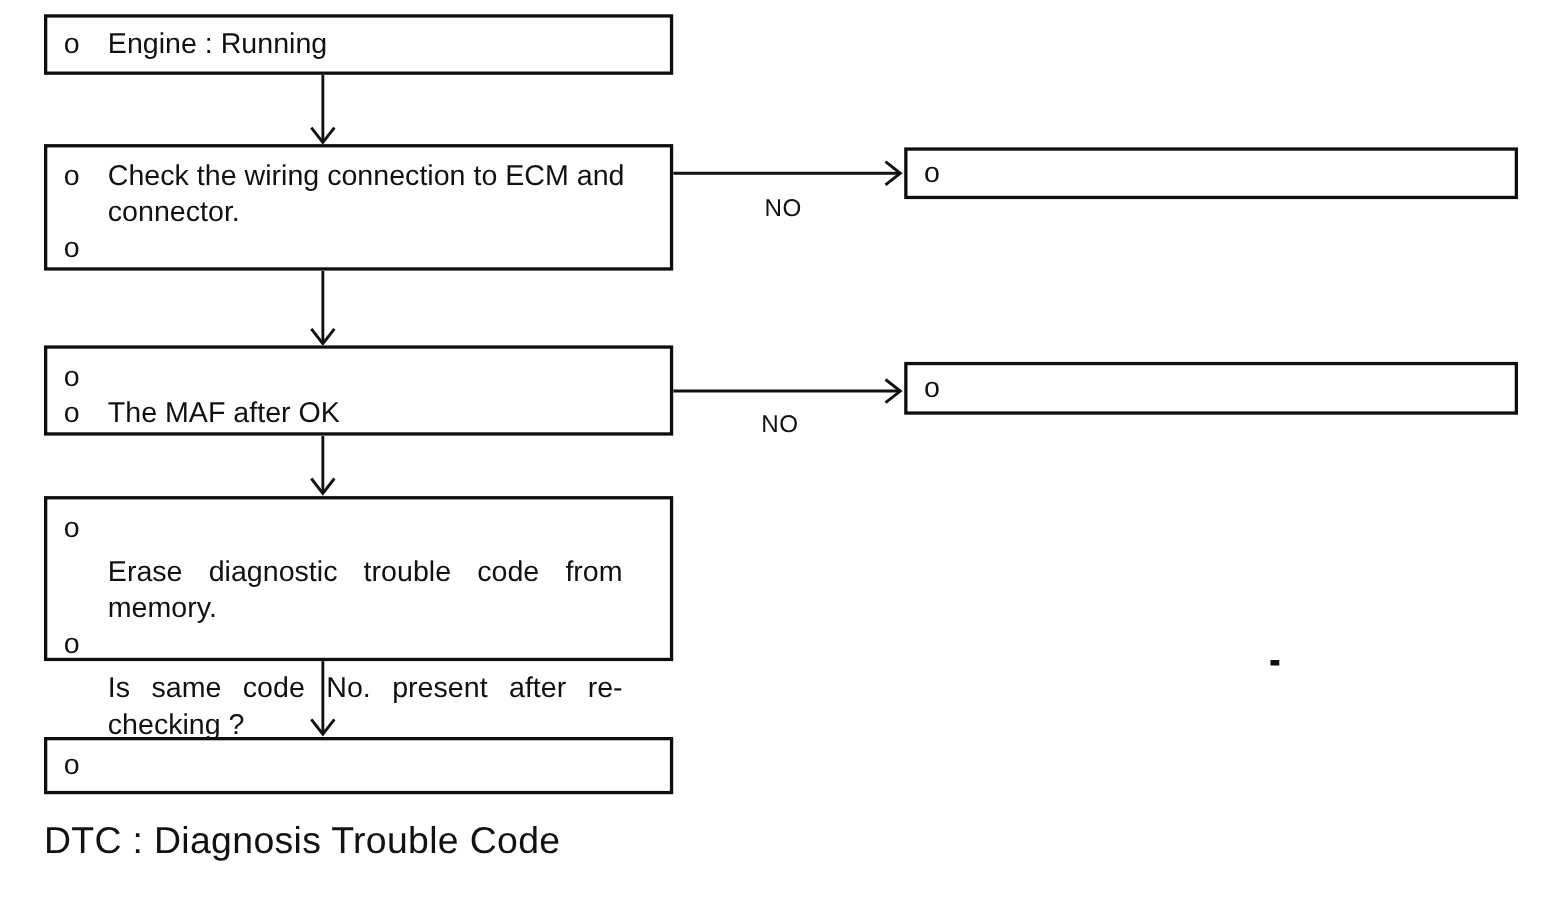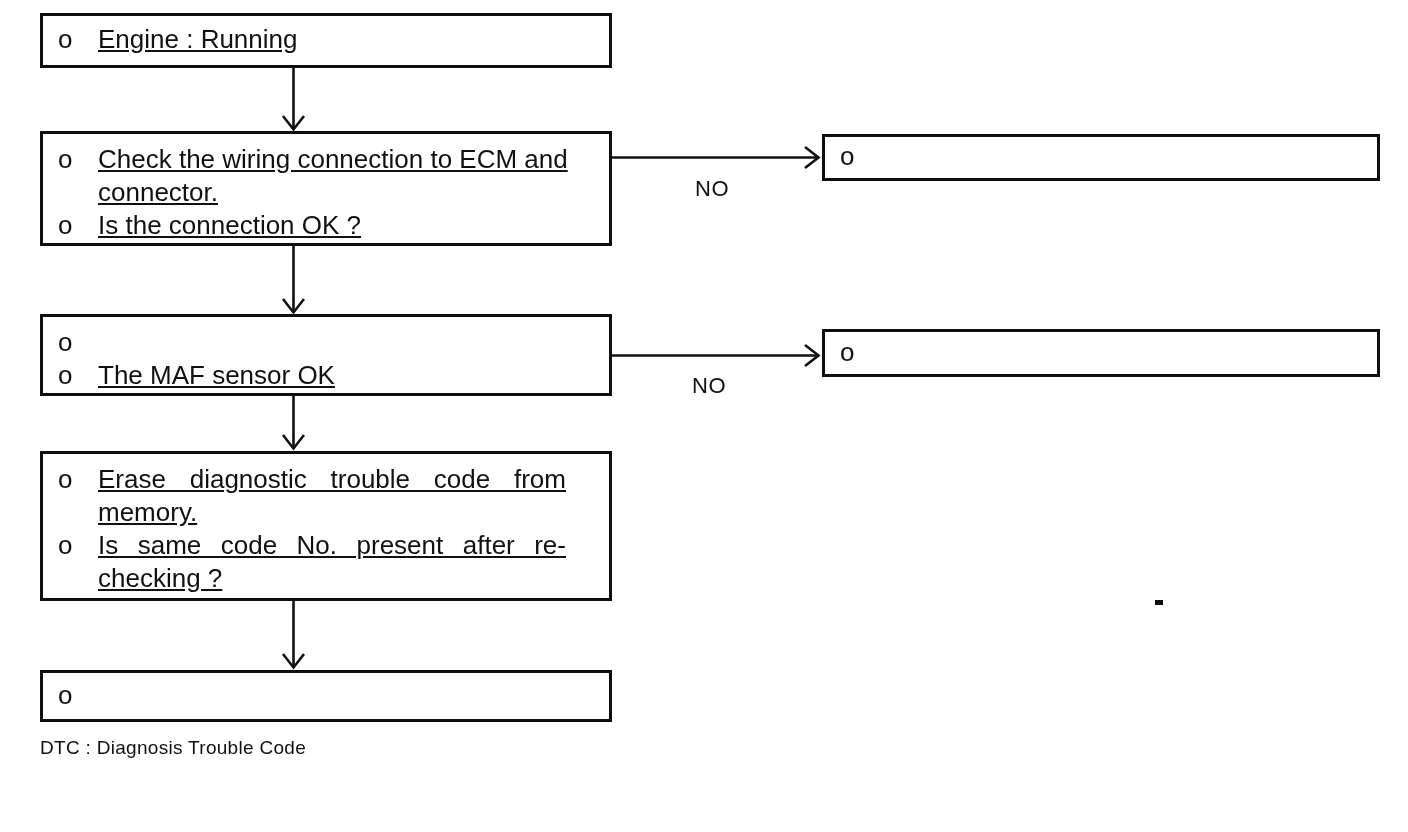--- a/index.html
+++ b/index.html
@@ -44,38 +44,38 @@
     padding-bottom: 2px;
   }
   .row { display: flex; }
   .bullet {
     flex: none;
     width: 40px;
   }
   .txt {
     flex: 0 1 auto;
     max-width: 512px;
-    text-decoration: underline;
   }
   .justify .txt {
     max-width: 468px;
     text-align: justify;
+    margin-top: 40px;
   }
   .conn-label {
     position: absolute;
     font-size: 22px;
     line-height: 30px;
     letter-spacing: 0.5px;
     margin-top: 48px;
   }
   .footnotes {
     position: absolute;
     left: 40px;
-    top: 731px;
-    font-size: 19px;
+    top: 747px;
+    font-size: 34px;
     line-height: 34px;
     letter-spacing: 0.3px;
   }
   .speck {
     position: absolute;
     left: 1155px;
     top: 600px;
     width: 8px;
     height: 5px;
     background: #0e0e0e;
@@ -115,21 +115,20 @@
   <div class="conn-label" style="left:300px; top:85px;">YES</div>
 
   <div class="flow-box" style="left:40px; top:131px; width:572px; height:115px;">
     <div class="box-inner">
       <div class="row">
         <span class="bullet">o</span>
         <span class="txt">Check the wiring connection to ECM and connector.</span>
       </div>
       <div class="row">
         <span class="bullet">o</span>
-        <span class="txt">Is the connection OK ?</span>
       </div>
     </div>
   </div>
 
   <div class="conn-label" style="left:695px; top:126px;">NO</div>
 
   <div class="flow-box single" style="left:822px; top:134px; width:558px; height:47px;">
     <div class="box-inner">
       <div class="row">
         <span class="bullet">o</span>
@@ -139,21 +138,21 @@
 
   <div class="conn-label" style="left:300px; top:261px;">YES</div>
 
   <div class="flow-box" style="left:40px; top:314px; width:572px; height:82px;">
     <div class="box-inner">
       <div class="row">
         <span class="bullet">o</span>
       </div>
       <div class="row">
         <span class="bullet">o</span>
-        <span class="txt">The MAF sensor OK</span>
+        <span class="txt">The MAF after OK</span>
       </div>
     </div>
   </div>
 
   <div class="conn-label" style="left:692px; top:323px;">NO</div>
 
   <div class="flow-box single" style="left:822px; top:329px; width:558px; height:48px;">
     <div class="box-inner">
       <div class="row">
         <span class="bullet">o</span>

